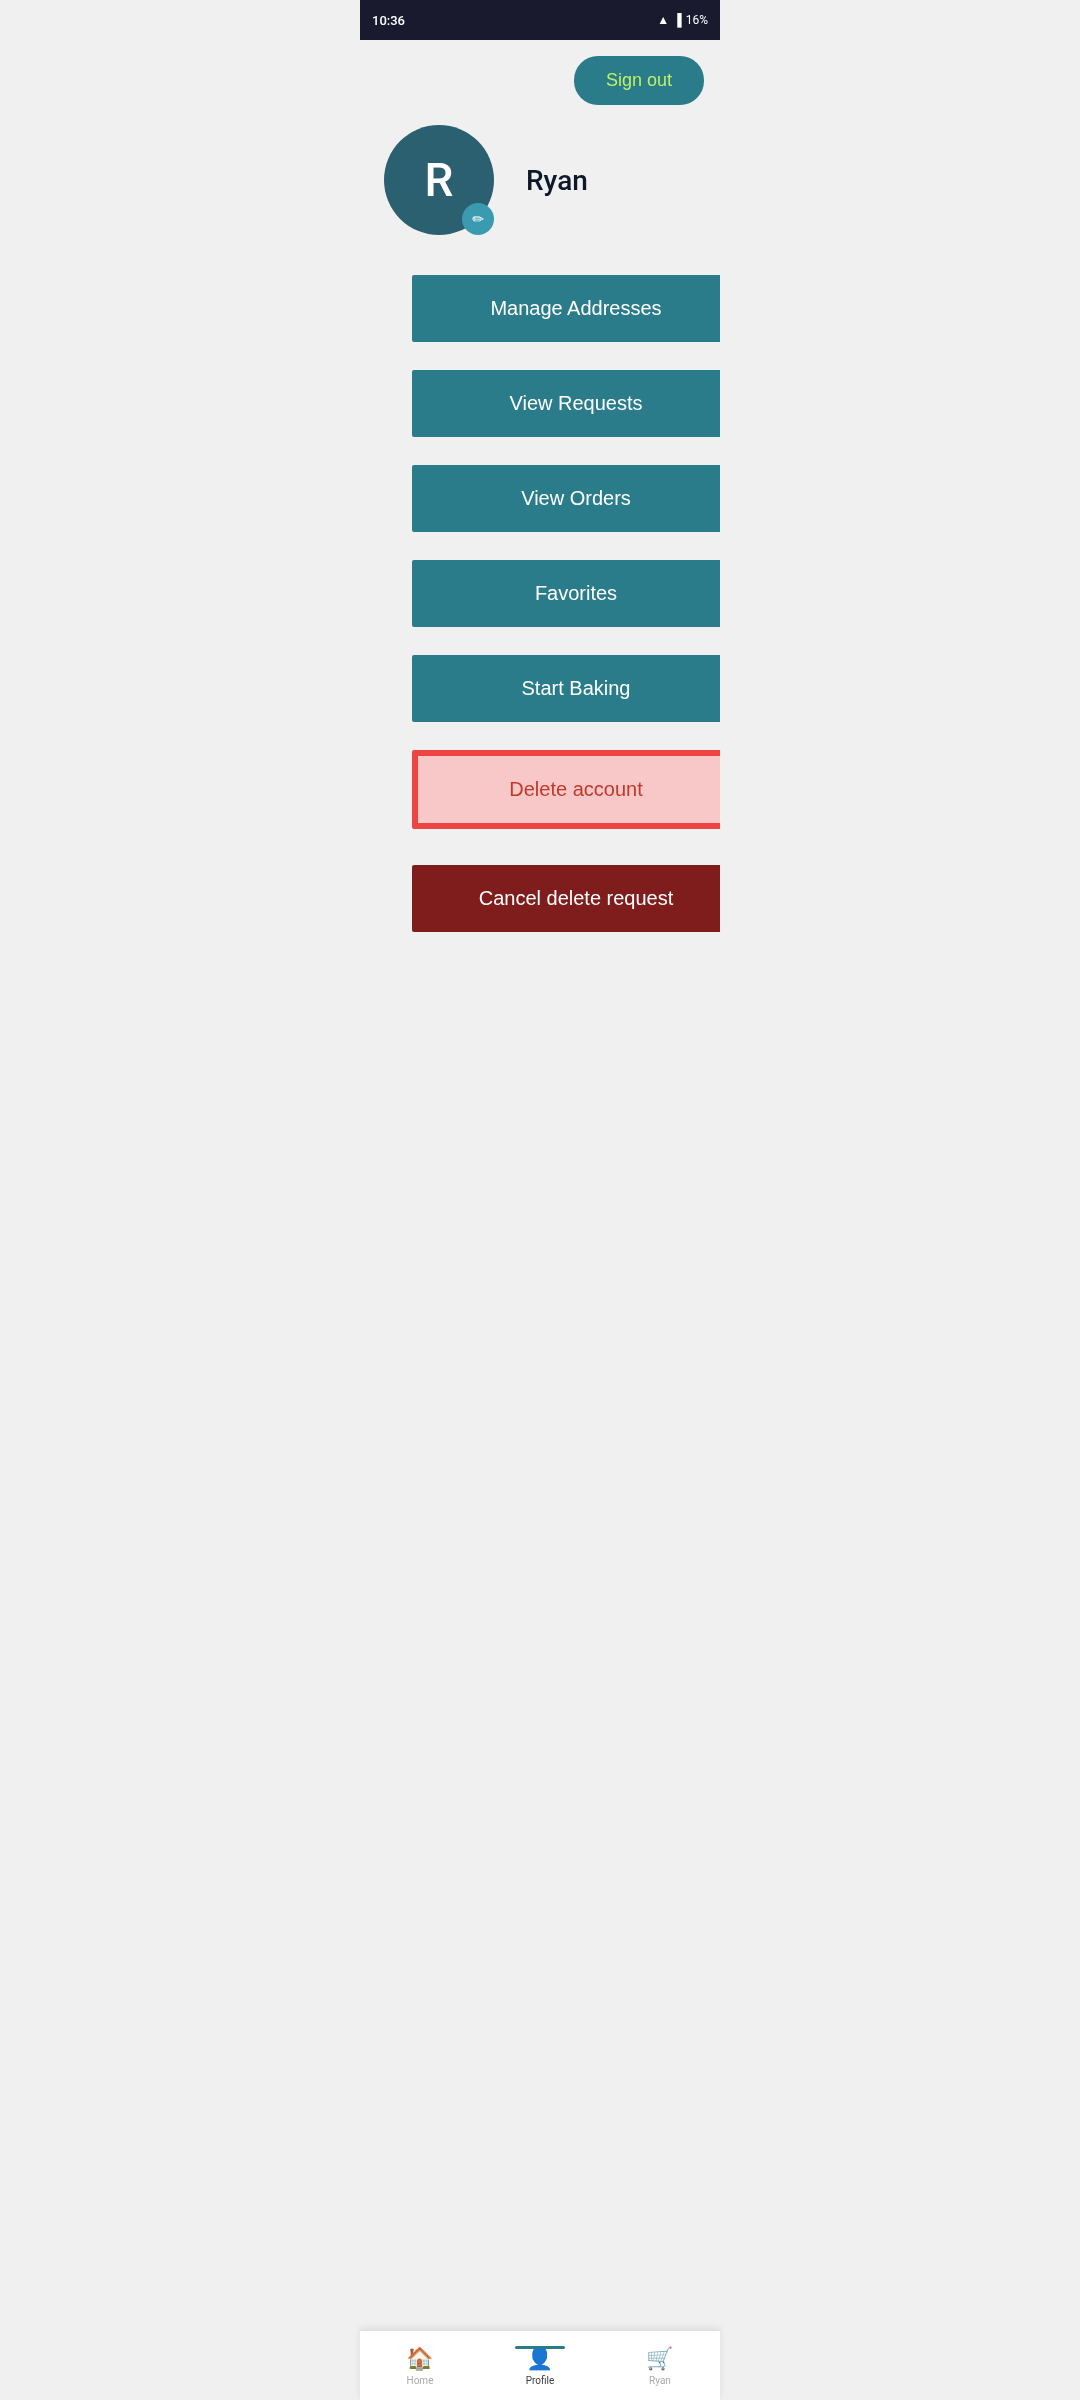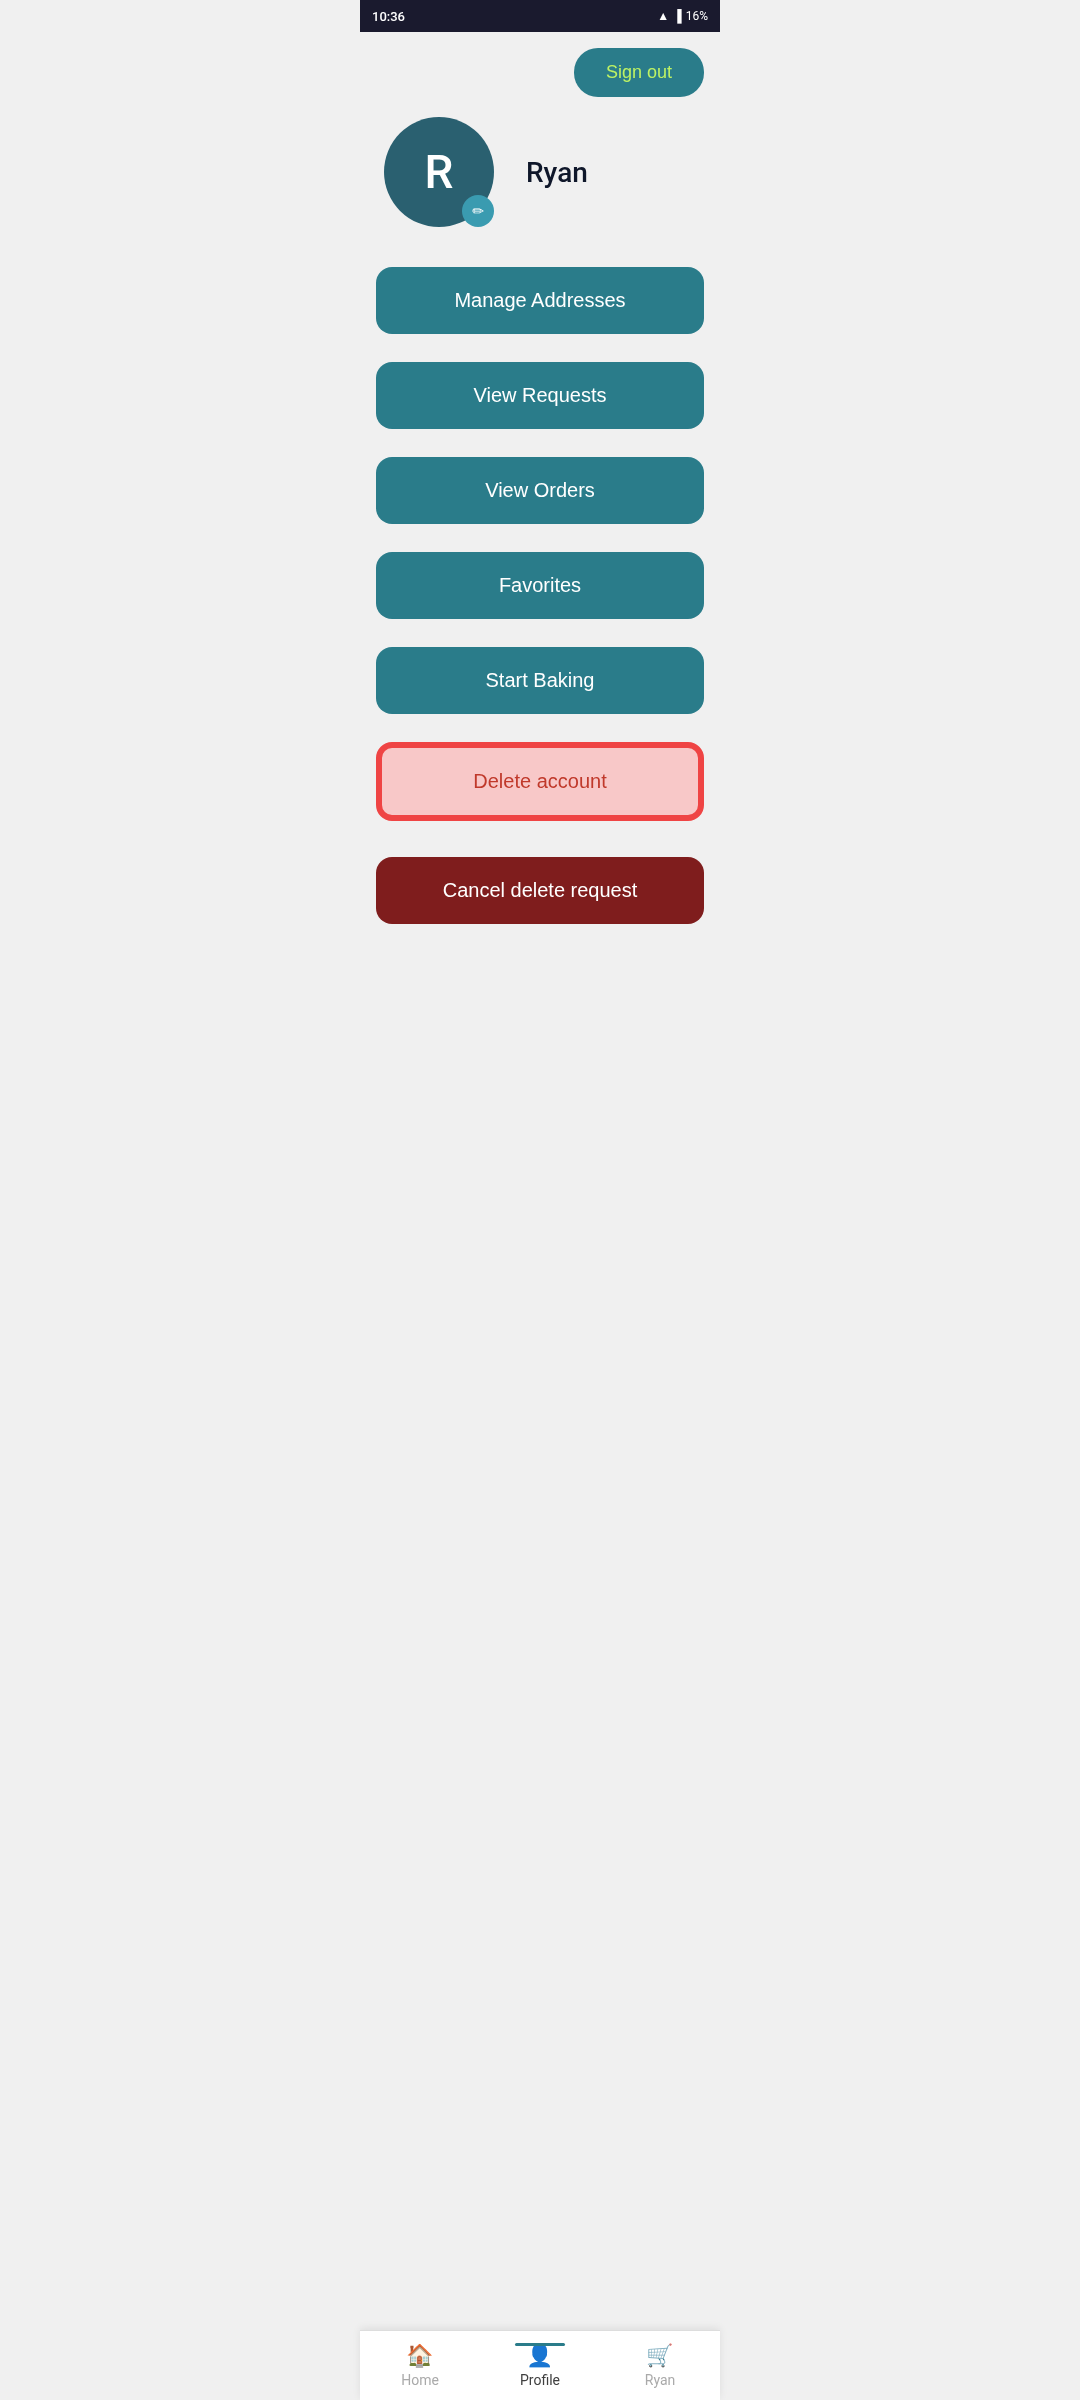--- a/index.html
+++ b/index.html
@@ -16,21 +16,21 @@
       min-height: 100vh;
       margin: 0 auto;
       position: relative;
       overflow-x: hidden;
     }
 
     
     .status-bar {
       background-color: #1a1a2e;
       color: white;
-      height: 32px;
+      height: 40px;
       display: flex;
       align-items: center;
       justify-content: space-between;
       padding: 0 12px;
       font-size: 13px;
     }
 
     .status-left {
       font-weight: 500;
     }
@@ -124,27 +124,28 @@
     .menu-buttons {
       display: flex;
       flex-direction: column;
       gap: 0;
     }
 
     .menu-btn {
       background-color: #2a7c8a;
       color: white;
       border: none;
-      border-radius: 16px;
+      border-radius: 2px;
       padding: 22px 24px;
       font-size: 20px;
       font-weight: 500;
       cursor: pointer;
       margin-bottom: 28px;
       width: 100%;
+      margin-left: 36px;
     }
 
     .menu-btn:last-child {
       margin-bottom: 0;
     }
 
     .delete-btn {
       background-color: #f8c8c8;
       color: #c0392b;
       border: 6px solid #ef4444;
@@ -184,21 +185,21 @@
     .nav-icon {
       font-size: 22px;
       color: #aaa;
     }
 
     .nav-icon.active {
       color: #2a7c8a;
     }
 
     .nav-label {
-      font-size: 14px;
+      font-size: 10px;
       color: #aaa;
     }
 
     .nav-label.active {
       color: #404040;
       font-weight: 400;
     }
 
     .nav-active-indicator {
       width: 50px;

